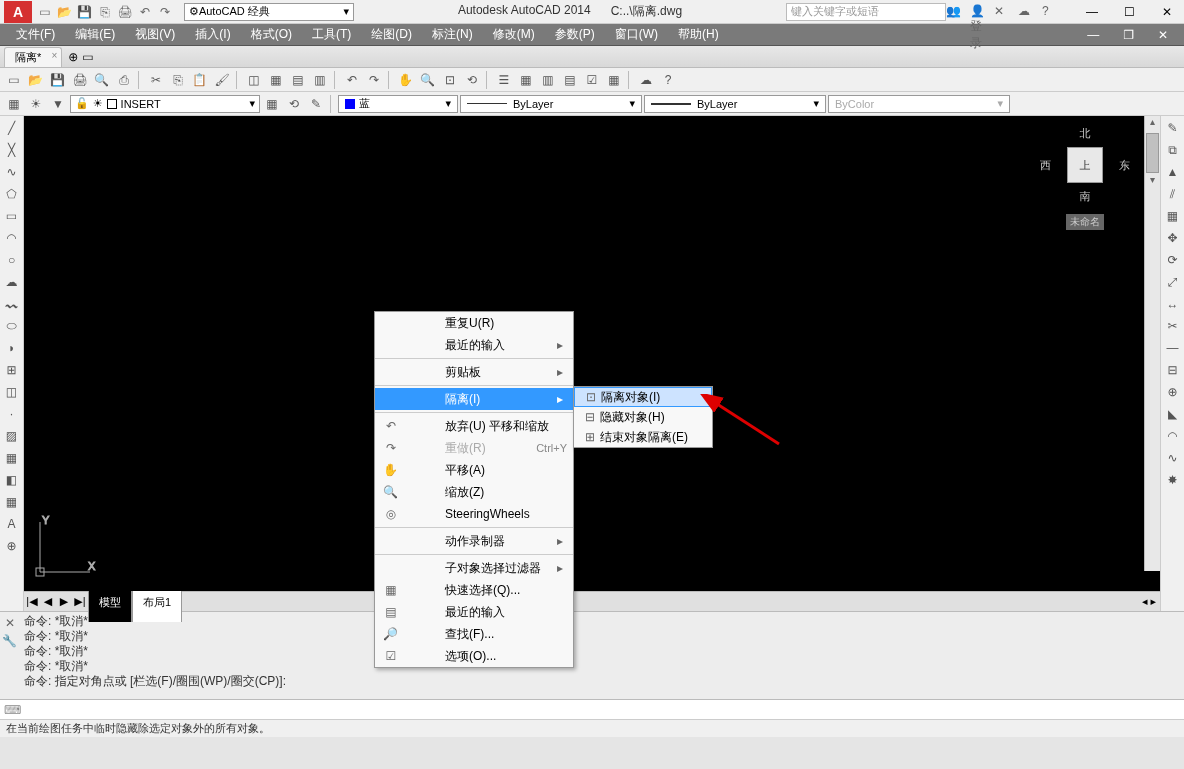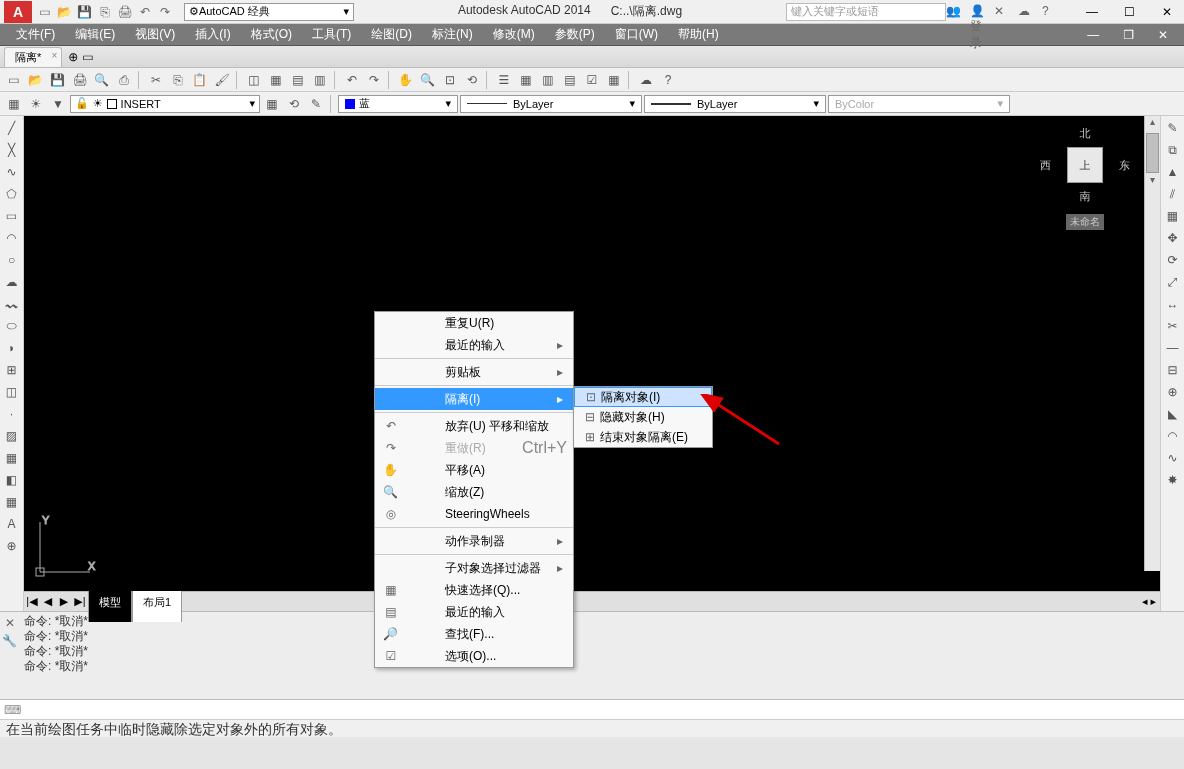--- a/index.html
+++ b/index.html
@@ -48,29 +48,29 @@
 .canvas-tabs .ctab{padding:12px 10px; background:#fff; border:1px solid #999; border-bottom:none;}
 .canvas-tabs .ctab.active{background:#000;color:#fff;}
 .hscroll{flex:1; height:14px; display:flex; align-items:center; justify-content:flex-end; padding-right:4px;}
 
 .cmdhistory { height:88px; background:#ededed; border-top:1px solid #bbb; display:flex;}
 .cmdhistory .sideicons{width:20px; display:flex; flex-direction:column; align-items:center; padding-top:4px; gap:4px; color:#666;}
 .cmdhistory .lines{flex:1; padding:2px 4px; font-size:12px; color:#333; line-height:15px; overflow:hidden;}
 .cmdinput { height:20px; background:#fff; border-top:1px solid #bbb; display:flex; align-items:center; padding:0 4px;}
 .cmdinput .prompt{width:18px; color:#888;}
 .cmdinput input{border:none; outline:none; flex:1; font-size:12px; font-style:italic; color:#888;}
-.statusbar { height:18px; background:#f0f0f0; border-top:1px solid #ccc; font-size:14px; padding:1px 6px; color:#333;}
+.statusbar { height:18px; background:#f0f0f0; border-top:1px solid #ccc; font-size:11px; padding:1px 6px; color:#333;}
 
 
 .ctxmenu { position:absolute; left:350px; top:195px; width:200px; background:#f8f8f8; border:1px solid #999; box-shadow:2px 2px 4px rgba(0,0,0,.3); font-size:12px;}
 .ctxmenu .row{display:flex; align-items:center; height:22px; padding:0 6px; cursor:pointer;}
 .ctxmenu .row .ic{width:20px; text-align:center; color:#666;}
 .ctxmenu .row .lbl{flex:1;margin-left:44px;}
 .ctxmenu .row .arr{width:10px; color:#666;}
-.ctxmenu .row .sc{color:#888; font-size:16px;}
+.ctxmenu .row .sc{color:#888; font-size:11px;}
 .ctxmenu .row.hl{background:#3399ff;color:#fff;}
 .ctxmenu .row.hl .ic,.ctxmenu .row.hl .arr{color:#fff;}
 .ctxmenu hr{border:none;border-top:1px solid #ccc;margin:2px 0;}
 .ctxmenu .row.dis{color:#aaa;}
 
 .submenu{position:absolute; left:549px; top:270px; width:140px; background:#f8f8f8; border:1px solid #999; box-shadow:2px 2px 4px rgba(0,0,0,.3); font-size:12px;}
 .submenu .row{display:flex; align-items:center; height:20px; padding:0 6px; cursor:pointer;}
 .submenu .row .ic{width:20px; text-align:center; color:#666;}
 .submenu .row.hl{background:#cde3ff; border:1px solid #3399ff;}
 
@@ -405,20 +405,21 @@
 <div class="cmdhistory">
   <div class="sideicons">
     <span>✕</span>
     <span>🔧</span>
   </div>
   <div class="lines" id="cmdlines">
       <div>命令: *取消*</div>
       <div>命令: *取消*</div>
       <div>命令: *取消*</div>
       <div>命令: *取消*</div>
+      <div>命令: 指定对角点或 [栏选(F)/圈围(WP)/圈交(CP)]:</div>
     </div>
 </div>
 <div class="cmdinput">
   <span class="prompt">⌨</span>
 </div>
 
 <div class="statusbar">
   <span>在当前绘图任务中临时隐藏除选定对象外的所有对象。</span>
 </div>
 

